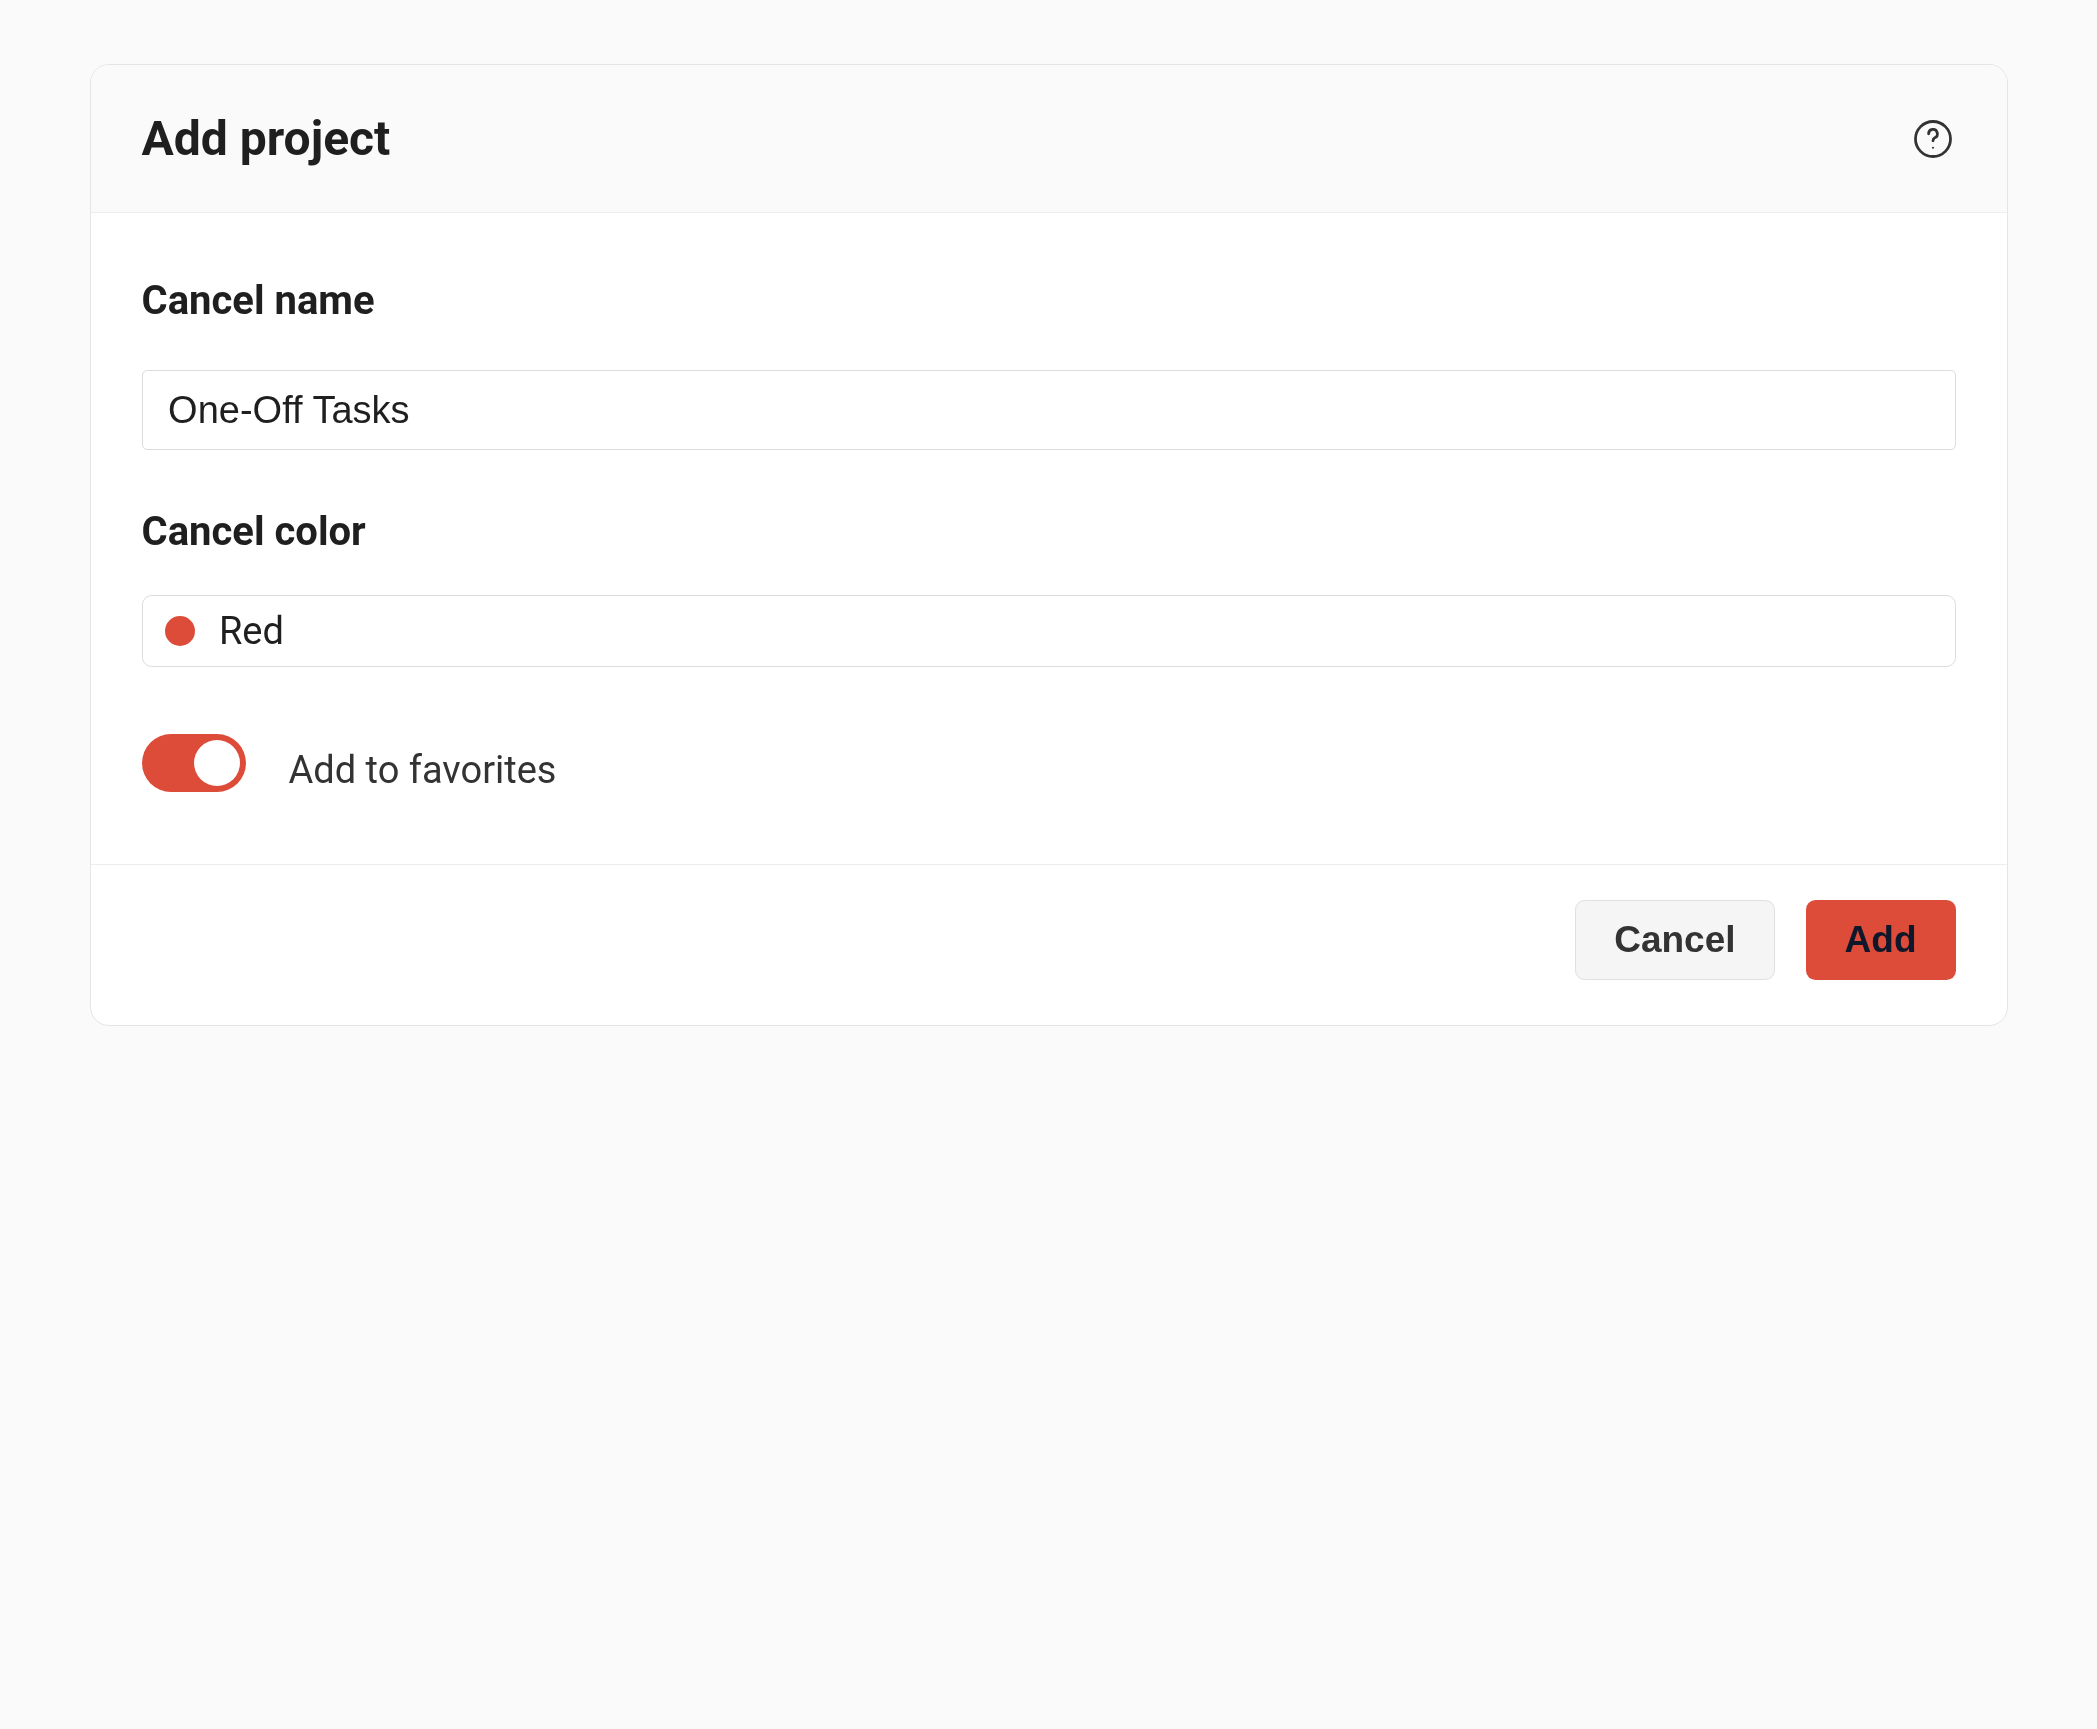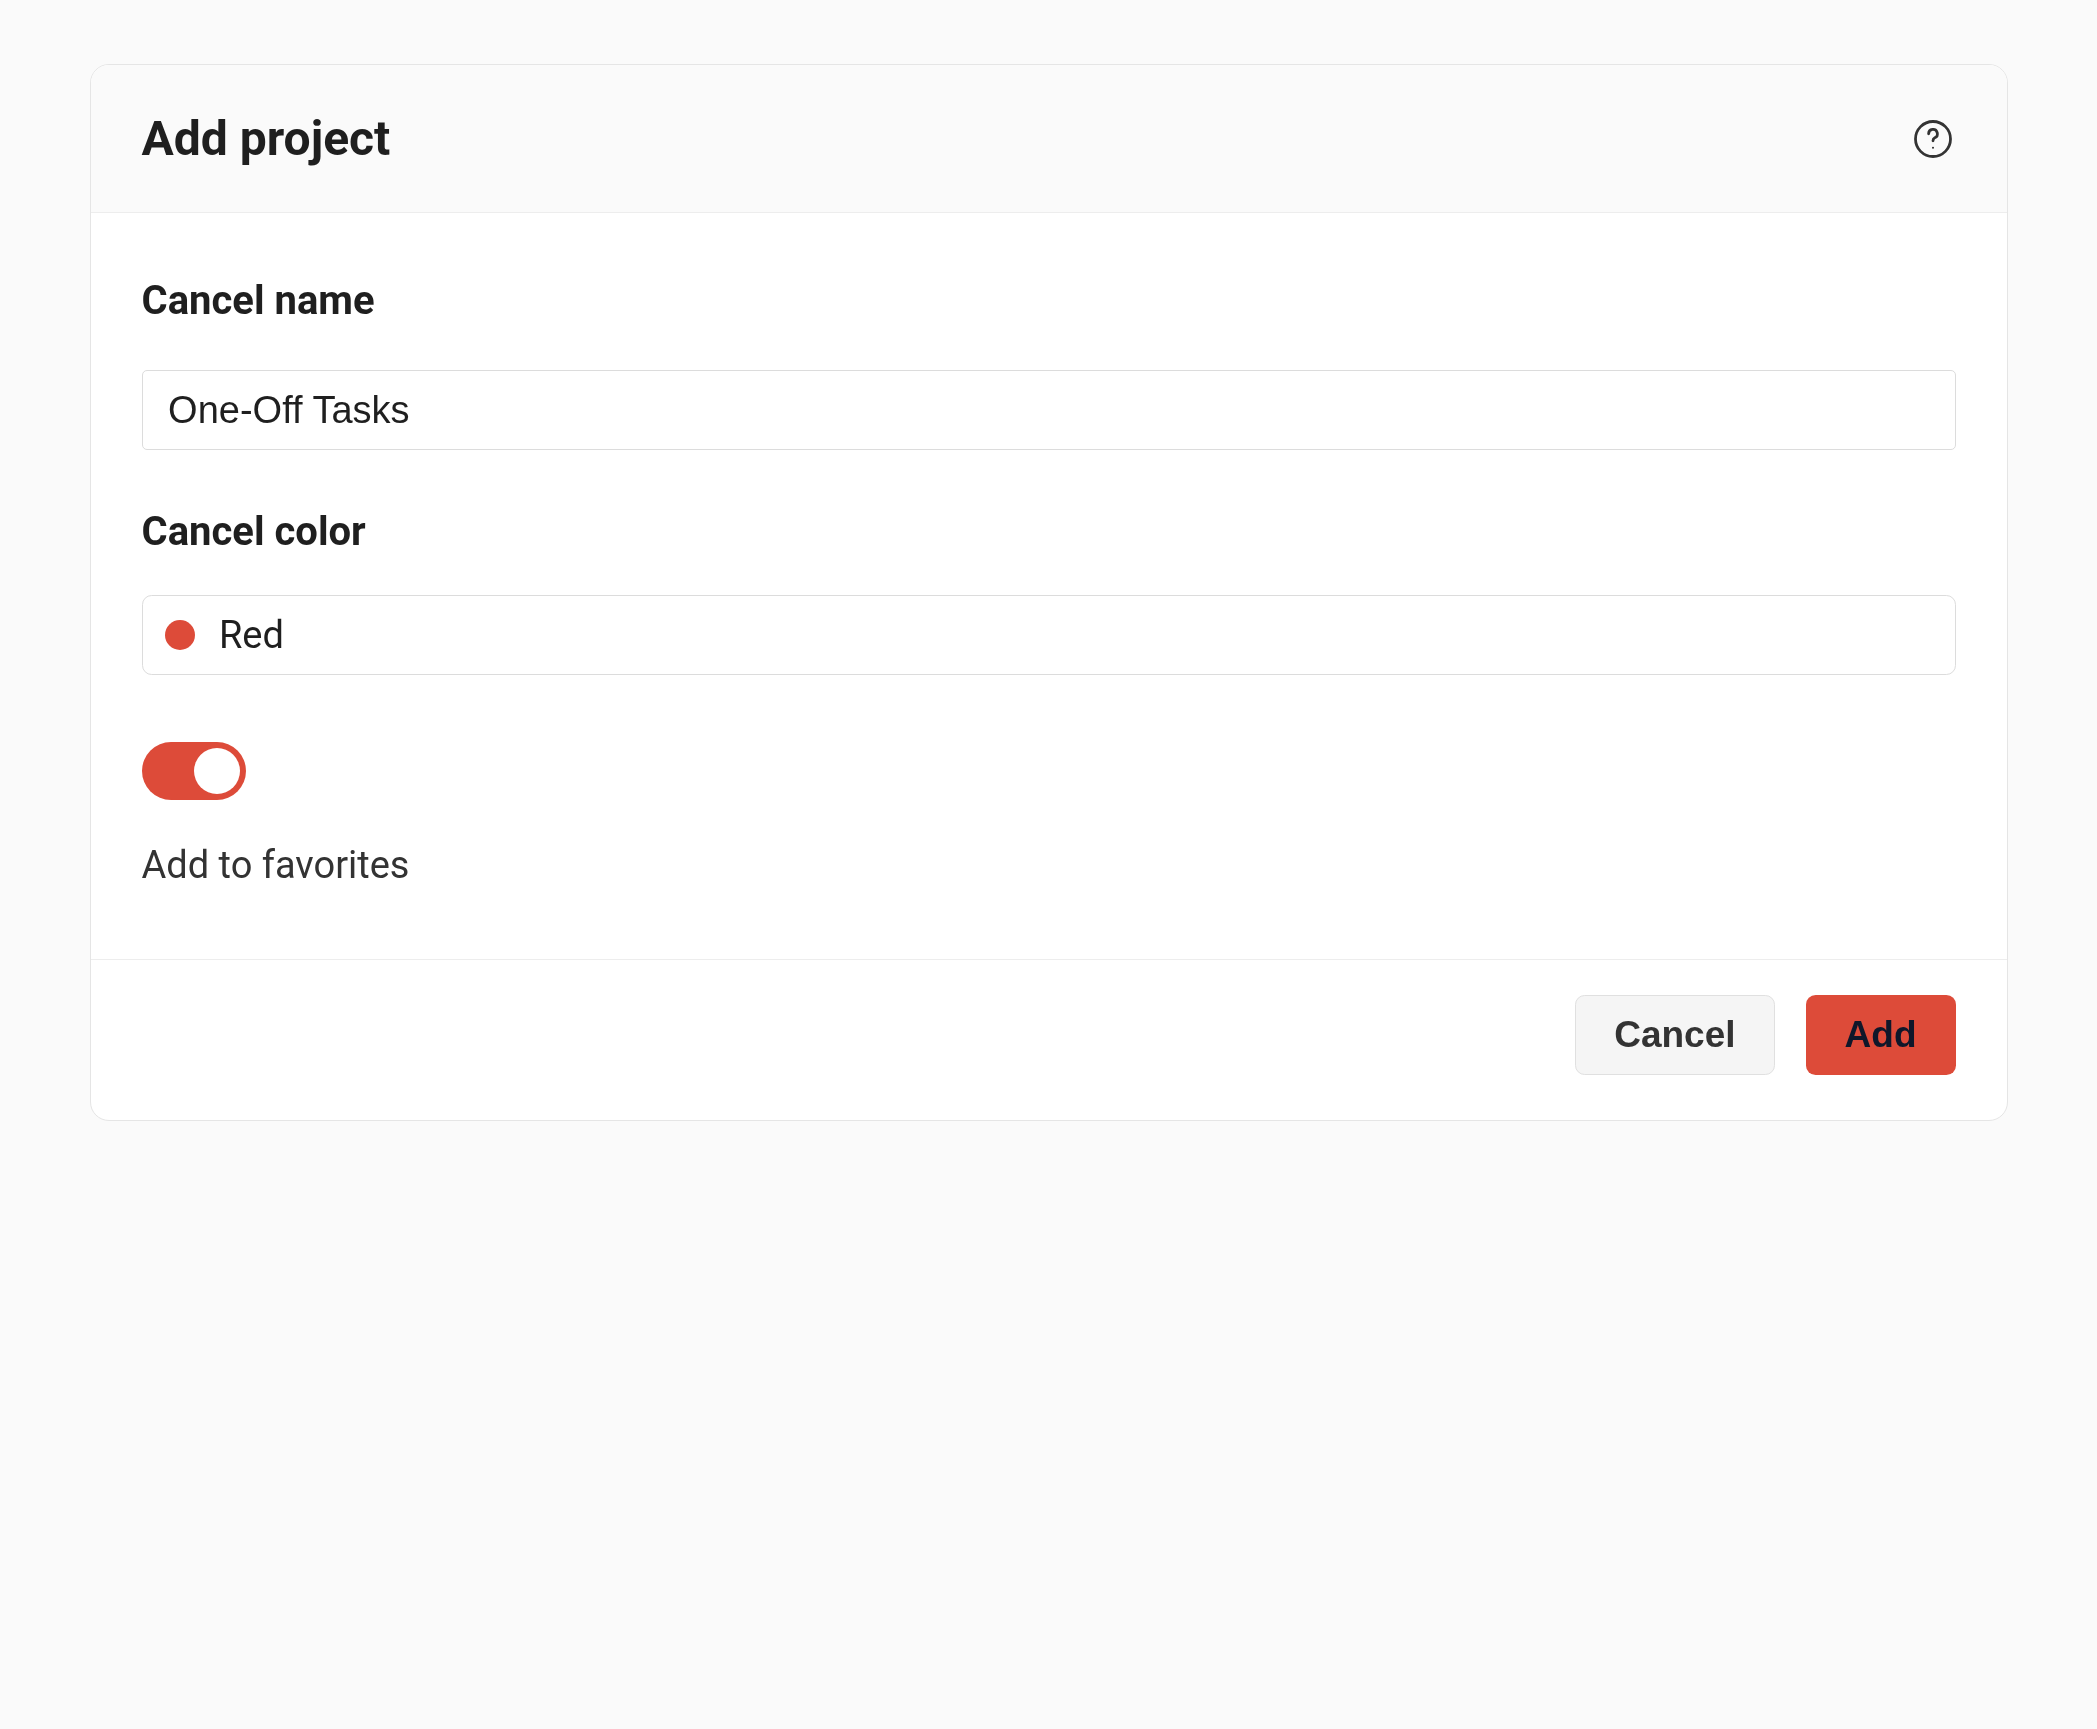--- a/index.html
+++ b/index.html
@@ -86,21 +86,21 @@
       color: #1f1f1f;
       background: #ffffff;
       border: 0.8px solid #dcdcdc;
       border-radius: 5px;
       outline: none;
       margin-top: 24px;
     }
 
     .color-select {
       width: 100%;
-      height: 80px;
+      height: 72px;
       padding: 0 22.4px;
       display: flex;
       align-items: center;
       gap: 24px;
       background: #ffffff;
       border: 0.8px solid #dcdcdc;
       border-radius: 9.6px;
       cursor: pointer;
       margin-top: 40px;
     }
@@ -112,24 +112,23 @@
       flex-shrink: 0;
     }
 
     .color-name {
       font-size: 38px;
       color: #1f1f1f;
     }
 
     .toggle-row {
       display: flex;
-      align-items: flex-start;
+      align-items: flex-end;
       gap: 43px;
       margin-top: 67px;
-      flex-direction: column;
     }
 
     .toggle {
       position: relative;
       width: 104px;
       height: 58px;
       border-radius: 48px;
       cursor: pointer;
       flex-shrink: 0;
     }

